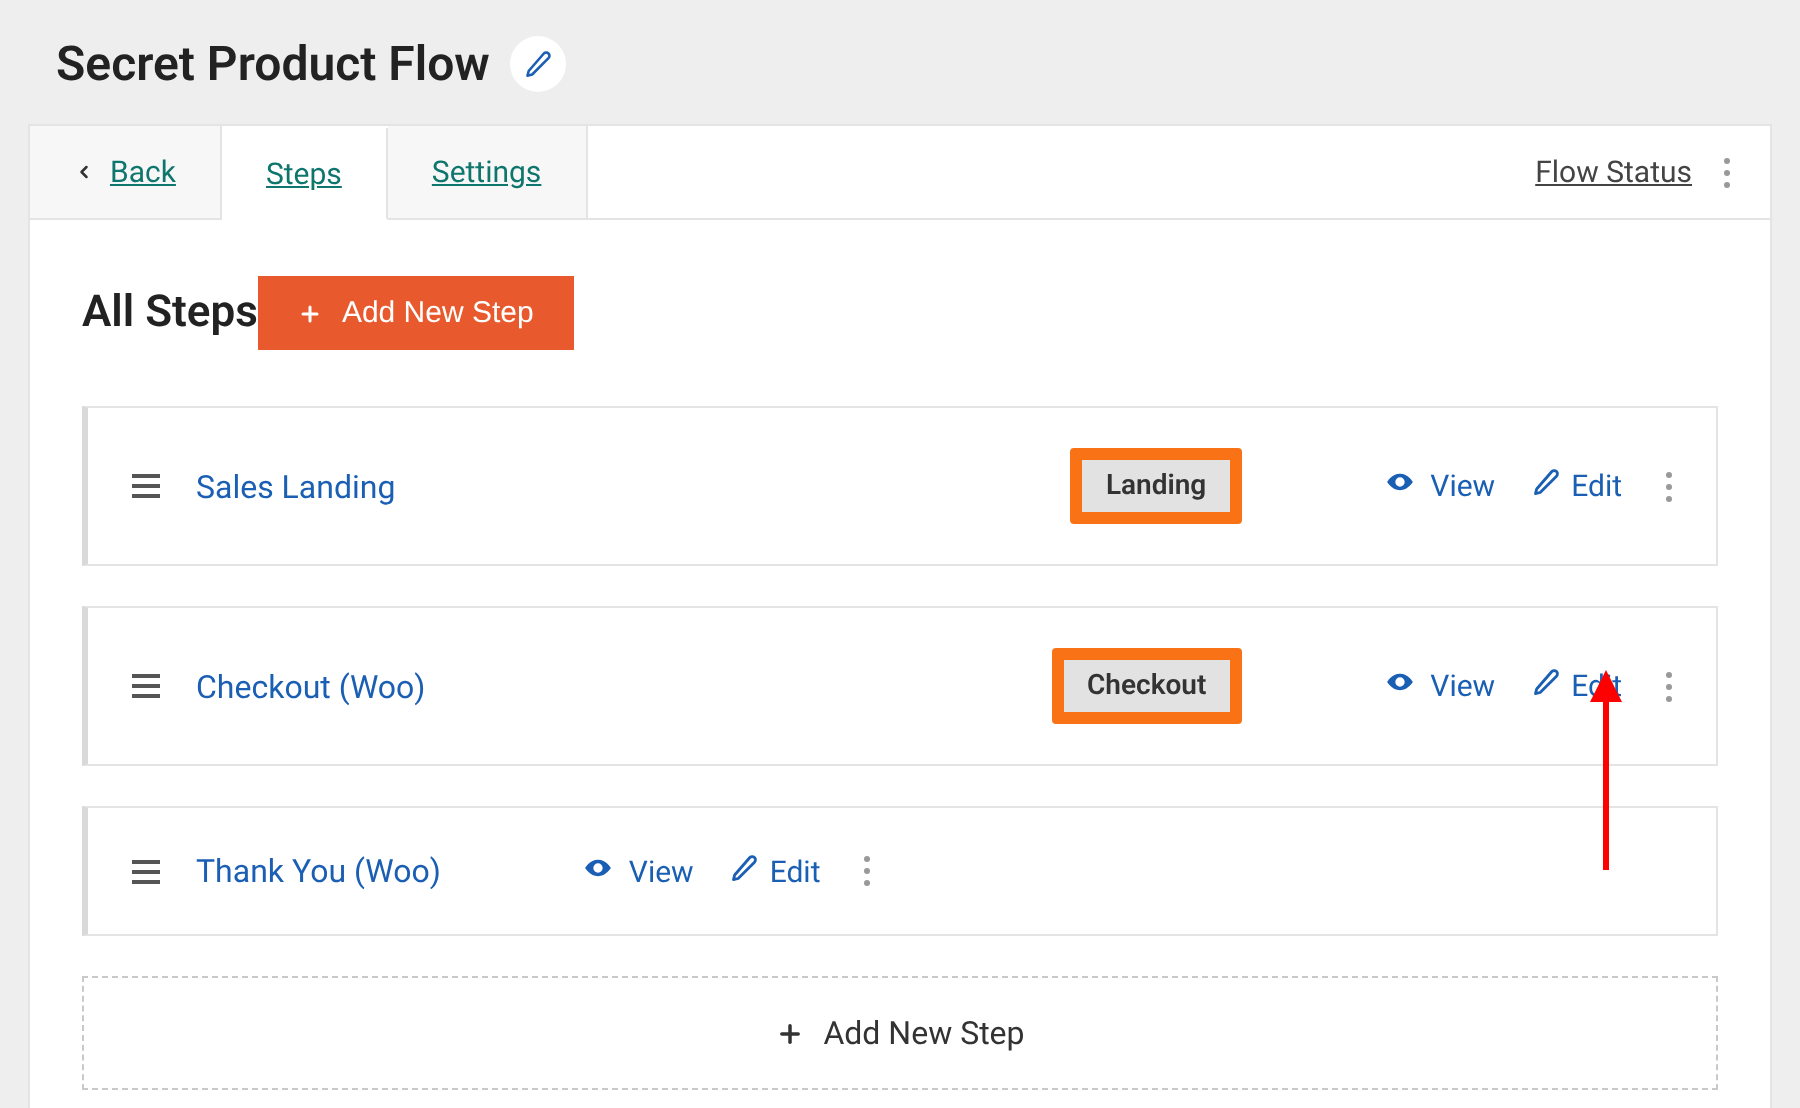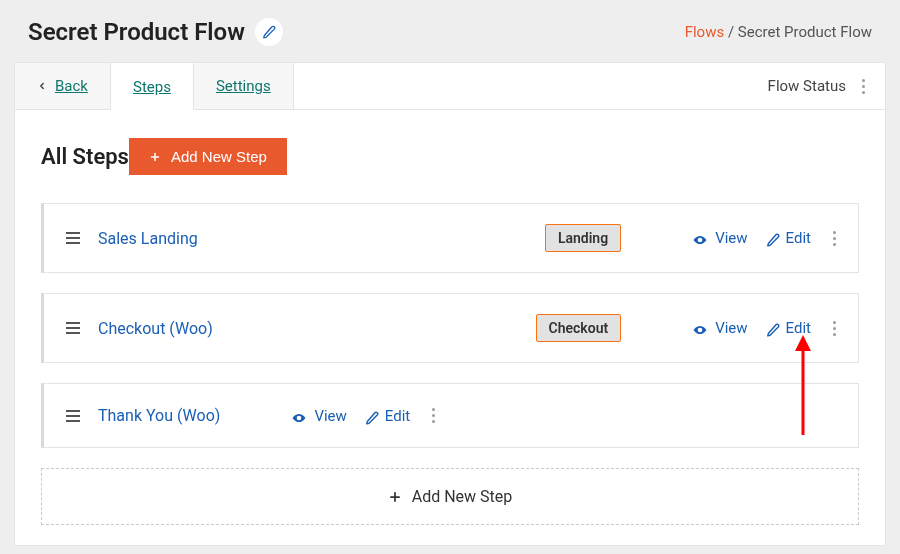--- a/index.html
+++ b/index.html
@@ -73,20 +73,21 @@
     margin-left: auto;
     display: flex;
     align-items: center;
     padding-right: 16px;
     gap: 12px;
     color: #444;
   }
   .flow-status {
     font-size: 15px;
     cursor: pointer;
+    text-decoration: underline;
   }
   .dots {
     display: inline-flex;
     flex-direction: column;
     gap: 3px;
     cursor: pointer;
     padding: 4px;
   }
   .dots span {
     width: 3px; height: 3px; border-radius: 50%; background: #999;
@@ -139,37 +140,37 @@
   .drag-handle span {
     width: 14px; height: 2px; background: #555;
   }
   .step-name {
     color: #1a5fb4;
     font-size: 16px;
   }
   .step-type-badge {
     margin-left: auto;
     background: #e2e2e2;
-    border: 1px solid #f97316;
+    border: 6px solid #f97316;
     border-radius: 2px;
     padding: 5px 12px;
     font-size: 14px;
     font-weight: 600;
     color: #333;
     text-align: center;
   }
   .step-actions {
     display: flex;
     align-items: center;
     gap: 18px;
     margin-left: 70px;
   }
   .action-link {
     display: flex;
-    align-items: flex-end;
+    align-items: flex-start;
     gap: 6px;
     color: #1a5fb4;
     font-size: 15px;
     cursor: pointer;
   }
   .add-row {
     border: 1px dashed #c9c9c9;
     display: flex;
     align-items: center;
     justify-content: center;
@@ -190,23 +191,20 @@
 <body>
 
 <div class="header">
   <div class="header-left">
     <span class="page-title">Secret Product Flow</span>
     <span class="edit-title-btn">
       <svg width="14" height="14" viewBox="0 0 24 24" fill="none" stroke="#1a5fb4" stroke-width="2.2" stroke-linecap="round" stroke-linejoin="round">
           <path d="M17 3a2.8 2.8 0 0 1 4 4L7 21l-4 1 1-4Z"></path>
         </svg>
     </span>
-  </div>
-  <div class="breadcrumb">
-    <span class="bc-link">Flows</span><span> / </span><span>Secret Product Flow</span>
   </div>
 </div>
 
 <div class="tabs-bar">
   <div class="tab back">
     <svg width="10" height="14" viewBox="0 0 24 24" fill="none" stroke="#333" stroke-width="3" stroke-linecap="round" stroke-linejoin="round">
         <polyline points="15 18 9 12 15 6"></polyline>
       </svg>
     <span>Back</span>
   </div>

